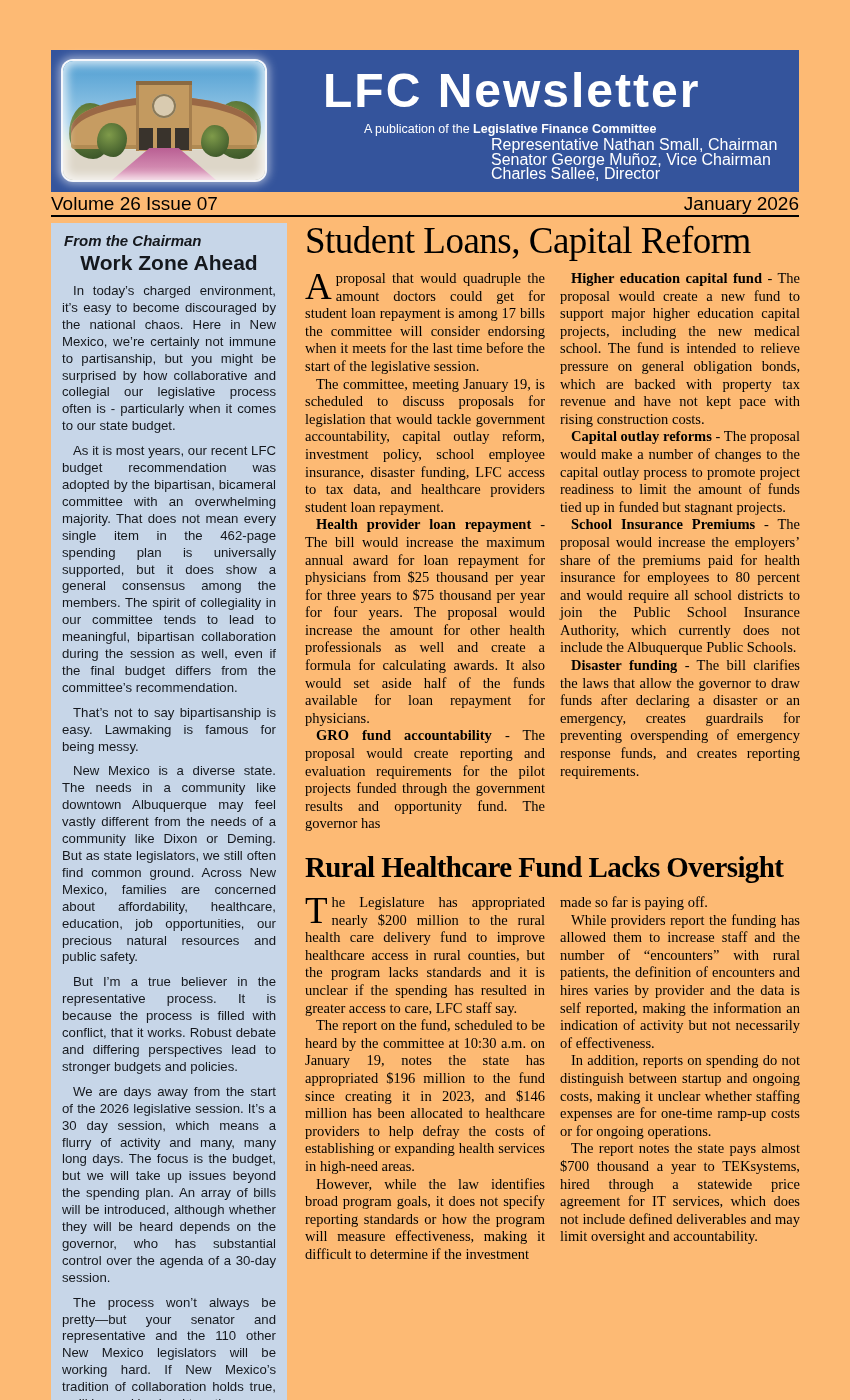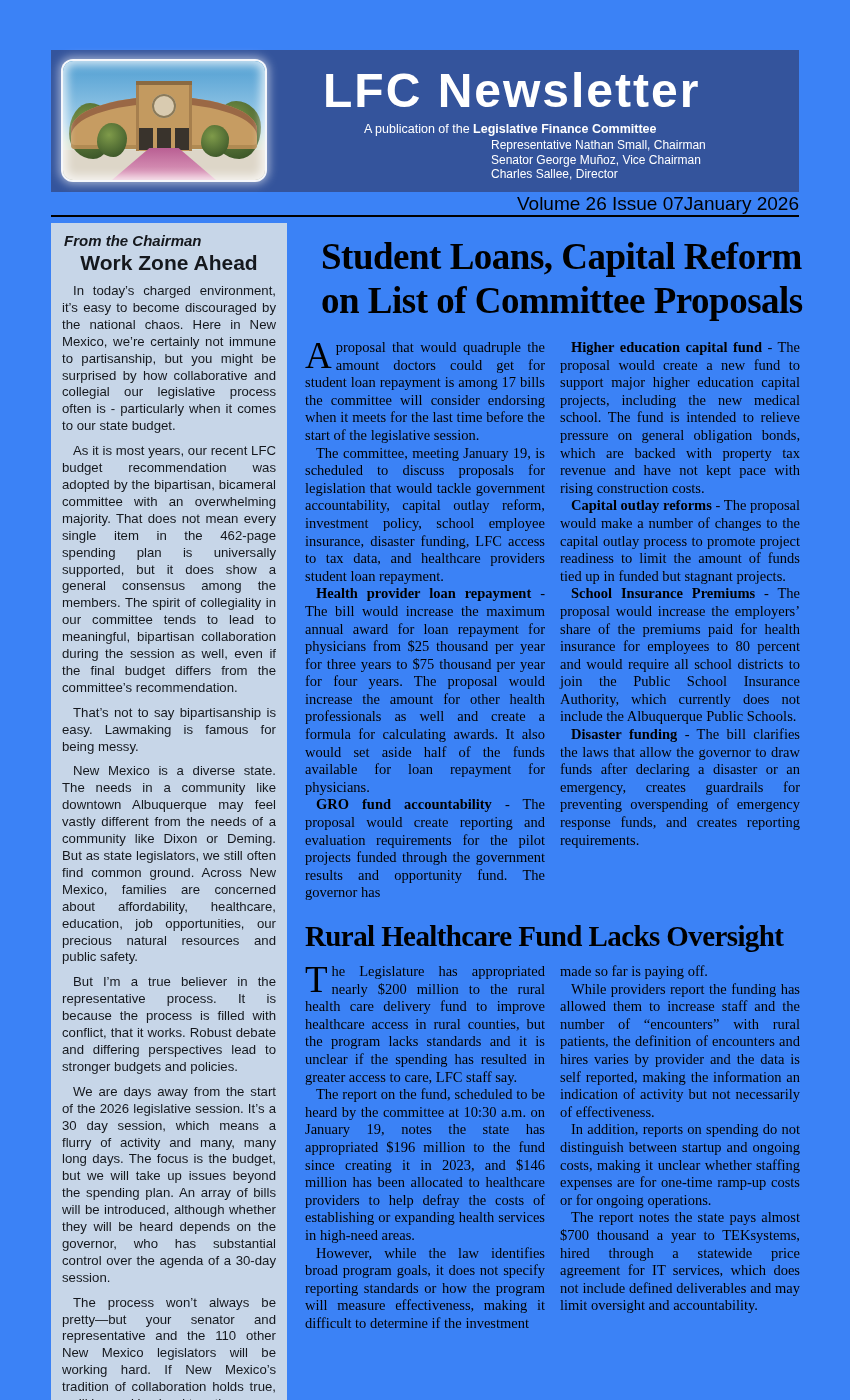--- a/index.html
+++ b/index.html
@@ -1,17 +1,17 @@
 <!DOCTYPE html>
 <html><head>
 <meta charset="utf-8">
 <style>
   html,body { margin:0; padding:0; background:#ffffff; }
   .page {
-    position:relative; width:850px; height:1400px; background:#3b82f6;
+    position:relative; width:850px; height:1400px; background:#fdba74;
     font-family:"Liberation Sans",sans-serif; overflow:hidden; color:#000;
   }
 
   
   .masthead { position:absolute; left:51px; top:50px; width:748px; height:142px; background:#34549C; }
   .logo {
     position:absolute; left:12px; top:11px; width:202px; height:119px;
     border-radius:10px; overflow:hidden; background:#bfe0f2;
     box-shadow:0 0 0 2px rgba(255,255,255,.92), 0 0 10px 4px rgba(255,255,255,.55);
   }
@@ -31,40 +31,40 @@
   .lg-tree.t2 { left:34px; top:62px; width:30px; height:34px; }
   .lg-tree.t3 { right:4px; top:40px; width:48px; height:58px; }
   .lg-tree.t4 { right:36px; top:64px; width:28px; height:32px; }
   .lg-path  { position:absolute; bottom:0; left:50%; margin-left:-52px; width:104px; height:32px;
               background:linear-gradient(#b95f93,#e2a4c2); clip-path:polygon(36% 0,64% 0,100% 100%,0 100%); }
   .lg-glow  { position:absolute; inset:0; box-shadow:inset 0 0 10px 4px rgba(255,255,255,.75); border-radius:10px; }
 
   .mast-title { position:absolute; left:272px; top:13px; color:#fff; font-weight:bold;
                 font-size:48px; letter-spacing:2px; white-space:nowrap; }
   .mast-tagline { position:absolute; left:313px; top:72px; color:#fff; font-size:12.5px; white-space:nowrap; }
-  .mast-credits { position:absolute; left:440px; top:88px; color:#fff; font-size:12px; line-height:14.5px; }
+  .mast-credits { position:absolute; left:440px; top:88px; color:#fff; font-size:16px; line-height:14.5px; }
 
   
   .issue-line { position:absolute; left:51px; top:193px; width:748px; display:flex;
-                justify-content:flex-end; font-size:19px; }
+                justify-content:space-between; font-size:19px;gap:28px; }
   .rule { position:absolute; left:51px; top:215px; width:748px; border-top:2px solid #000; }
 
   
   .sidebar { position:absolute; left:51px; top:223px; width:236px; height:1389px;
              background:#C7D6E8; box-sizing:border-box; padding:9px 11px; color:#15181d; overflow:hidden; }
   .kicker  { font-style:italic; font-weight:bold; font-size:15px; margin-left:2px; }
   .sb-title{ font-weight:bold; font-size:21px; text-align:center; margin:2px 0 8px; }
   .sidebar p { margin:0 0 8px; font-size:13.2px; line-height:16.9px; text-align:justify; text-indent:11px; }
   .sig { position:absolute; right:13px; bottom:15px; text-align:right; }
   .sig-name { font-weight:normal; font-size:14px; }
   .sig-role { font-style:italic; font-size:14px; }
 
   
   .main { position:absolute; left:305px; top:219px; width:495px; }
-  .main h1 { margin:16px; font-family:"Liberation Serif",serif; font-weight:bold; font-size:37px;
+  .main h1 { margin:0; font-family:"Liberation Serif",serif; font-weight:normal; font-size:37px;
              line-height:44px; letter-spacing:-0.5px; }
   .main h1 .hl { display:block; white-space:nowrap; }
   .main h2 { margin:18px 0 10px; font-family:"Liberation Serif",serif; font-weight:bold;
              font-size:29px; letter-spacing:-0.6px; white-space:nowrap; }
   .cols { display:flex; gap:15px; margin-top:7px; }
   .col  { width:240px; font-family:"Liberation Serif",serif; font-size:14.5px; line-height:17.6px;
           text-align:justify; }
   .col p { margin:0; }
   .col p.ind { text-indent:11px; }
   .dropcap { float:left; font-size:37px; line-height:30px; padding:2px 4px 0 0; }
@@ -121,21 +121,20 @@
     <div class="sig">
       <div class="sig-name">Representative Nathan Small</div>
       <div class="sig-role">Chairman</div>
     </div>
   </aside>
 
   <main class="main">
 
     <h1>
       <span class="hl">Student Loans, Capital Reform</span>
-      <span class="hl">on List of Committee Proposals</span>
     </h1>
 
     <div class="cols">
       <div class="col">
         <p><span class="dropcap">A</span><span> proposal that would quadruple the amount doctors could get for student loan repayment is among 17 bills the committee will consider endorsing when it meets for the last time before the start of the legislative session.</span></p>
         <p class="ind"><span>The committee, meeting January 19, is scheduled to discuss proposals for legislation that would tackle government accountability, capital outlay reform, investment policy, school employee insurance, disaster funding, LFC access to tax data, and healthcare providers student loan repayment.</span></p>
         <p class="ind"><b>Health provider loan repayment</b><span> - The bill would increase the maximum annual award for loan repayment for physicians from $25 thousand per year for three years to $75 thousand per year for four years. The proposal would increase the amount for other health professionals as well and create a formula for calculating awards. It also would set aside half of the funds available for loan repayment for physicians.</span></p>
         <p class="ind"><b>GRO fund accountability</b><span> - The proposal would create reporting and evaluation requirements for the pilot projects funded through the government results and opportunity fund. The governor has</span></p>
       </div>
       <div class="col">

